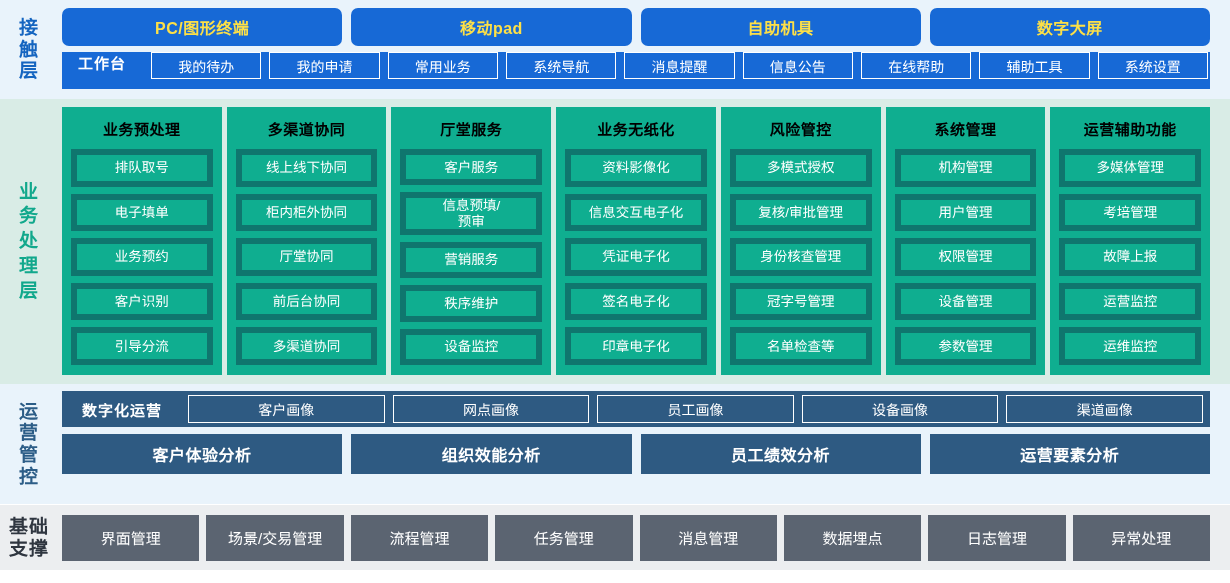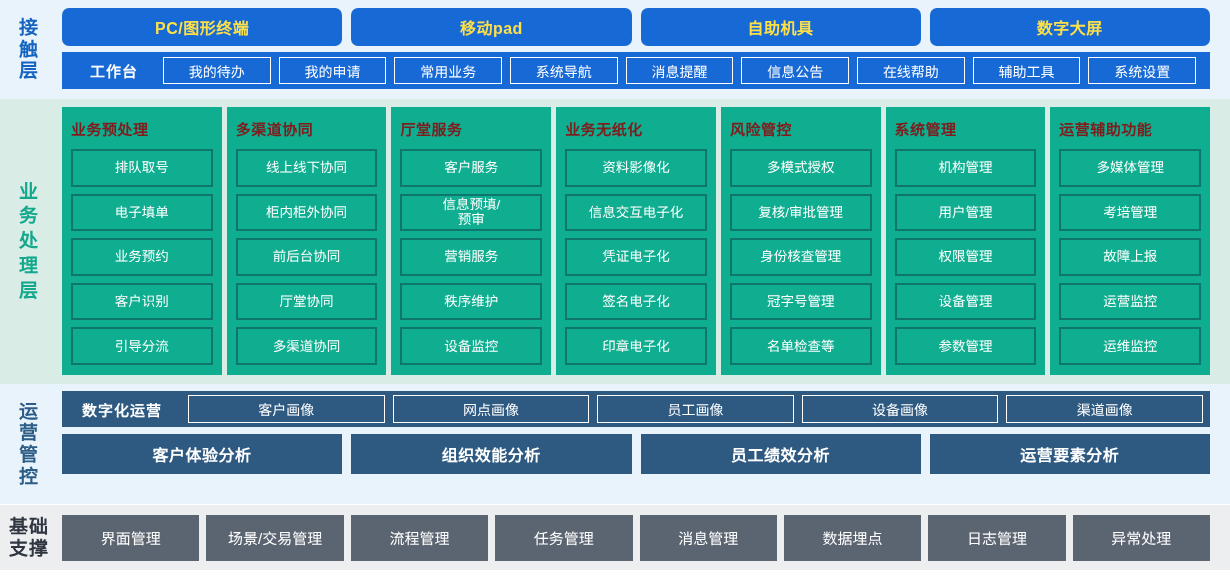--- a/index.html
+++ b/index.html
@@ -49,22 +49,22 @@
     border-radius: 7px;
     color: #fde047;
     font-size: 16px;
     font-weight: bold;
     display: flex; align-items: center; justify-content: center;
     letter-spacing: .5px;
   }
   .workbench-bar {
     height: 37px;
     background: #1769d6;
-    display: flex; align-items: center;
-    padding: 0 14px;
+    display: flex; 
+    padding: 0 2px;
     gap: 8px;
   }
   .workbench-title {
     color: #ffffff;
     font-size: 15px;
     font-weight: bold;
     padding: 0 17px 0 14px;
     white-space: nowrap;
     letter-spacing: 1px;
   }
@@ -89,30 +89,31 @@
   }
   .biz-cols { display: flex; gap: 5px; height: 100%; }
   .biz-col {
     flex: 1 1 0;
     background: #0fae90;
     padding: 9px 9px 10px 9px;
     display: flex; flex-direction: column;
     gap: 7px;
   }
   .biz-col-title {
-    color: #7f1d1d;
+    color: #000000;
     font-size: 15px;
     font-weight: bold;
+    text-align: center;
     letter-spacing: .5px;
     padding: 2px 0 3px 0;
     white-space: nowrap;
   }
   .biz-item {
     flex: 1 1 0;
-    border: 2px solid #0f766e;
+    border: 6px solid #0f766e;
     color: #ffffff;
     font-size: 13.5px;
     line-height: 1.12;
     display: flex; align-items: center; justify-content: center;
     text-align: center;
     white-space: pre-line;
     padding: 0 2px;
   }
 
   
@@ -226,22 +227,22 @@
           <div class="biz-item">电子填单</div>
           <div class="biz-item">业务预约</div>
           <div class="biz-item">客户识别</div>
           <div class="biz-item">引导分流</div>
         </div>
 
         <div class="biz-col">
           <div class="biz-col-title">多渠道协同</div>
           <div class="biz-item">线上线下协同</div>
           <div class="biz-item">柜内柜外协同</div>
+          <div class="biz-item">厅堂协同</div>
           <div class="biz-item">前后台协同</div>
-          <div class="biz-item">厅堂协同</div>
           <div class="biz-item">多渠道协同</div>
         </div>
 
 
         <div class="biz-col">
           <div class="biz-col-title">厅堂服务</div>
           <div class="biz-item">客户服务</div>
           <div class="biz-item">信息预填/
 预审</div>
           <div class="biz-item">营销服务</div>

